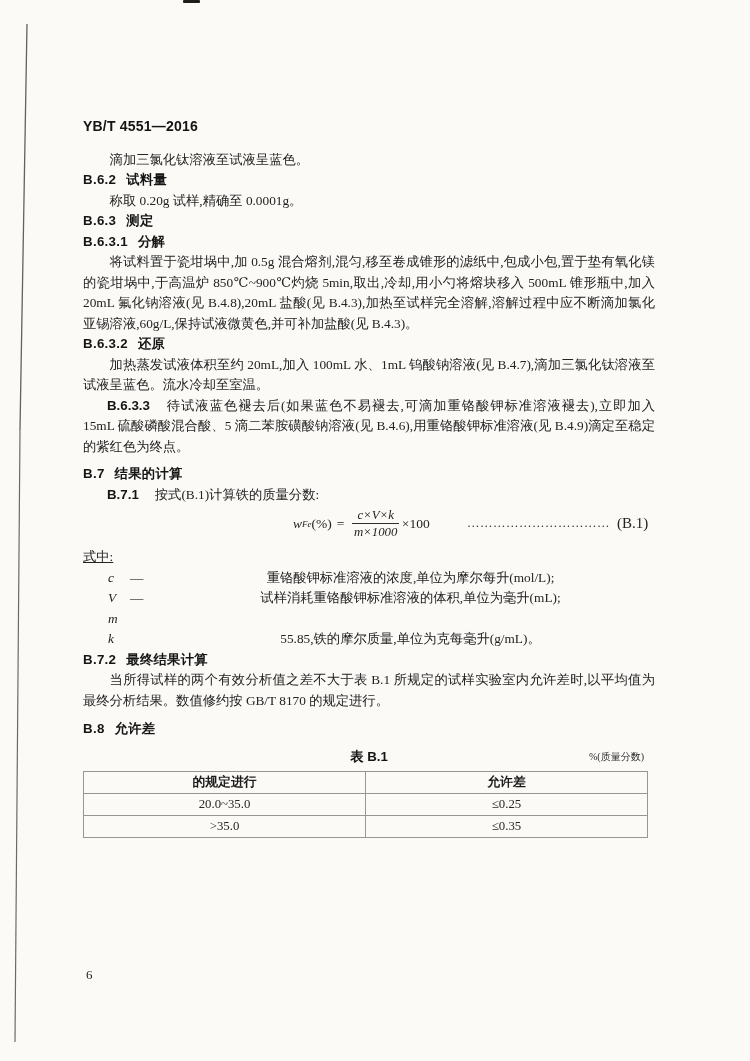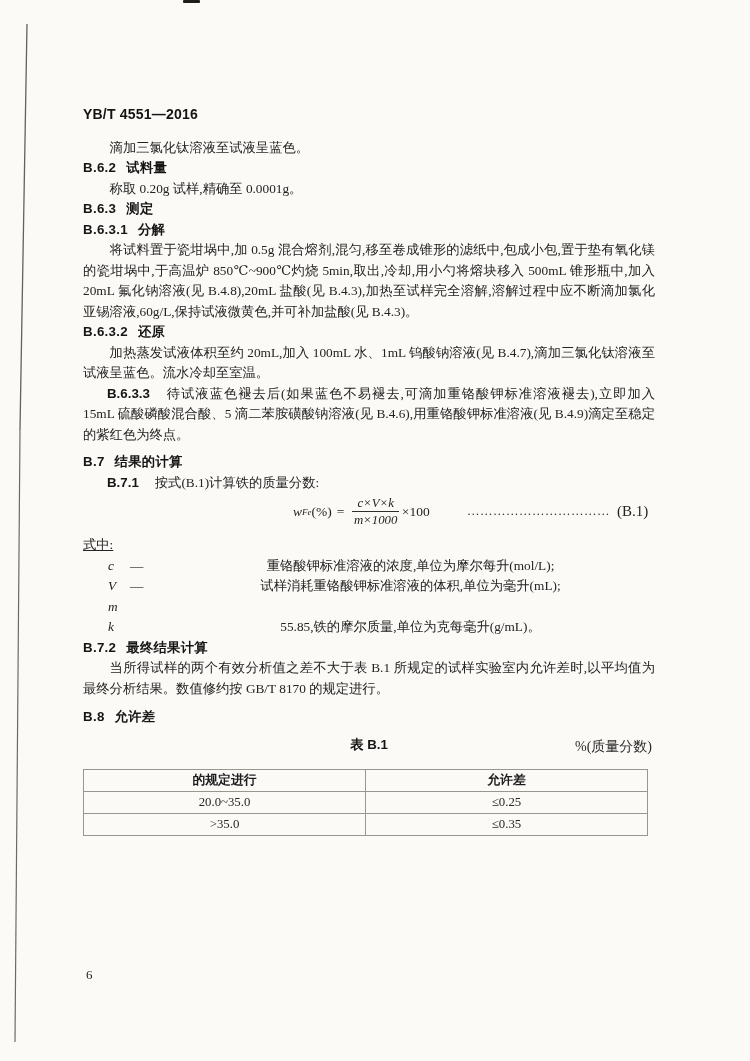--- a/index.html
+++ b/index.html
@@ -14,21 +14,21 @@
   }
   
   .scan-svg{position:absolute;left:0;top:0;width:750px;height:1061px;pointer-events:none;}
   .scan-speck{position:absolute;left:183px;top:0;width:17px;height:3px;background:#1d1d1d;border-radius:1px;}
 
   .content{position:absolute;left:83px;top:104px;width:572px;}
 
   .doc-num{
     font-family:"Liberation Sans","DejaVu Sans",sans-serif;
     font-weight:700;font-size:14px;line-height:20.5px;
-    letter-spacing:.2px;color:#141414;margin:0 0 13px 0;
+    letter-spacing:.2px;color:#141414;margin:12px 0 13px 0;
   }
   p.body{font-size:13.3px;line-height:20.5px;margin:0;text-align:justify;color:#232323;}
   p.indent{text-indent:2em;}
   .h{
     font-family:"Liberation Sans","DejaVu Sans",sans-serif;
     font-weight:700;font-size:13.3px;line-height:20.5px;
     color:#151515;margin:0;letter-spacing:.3px;
   }
   .h .num{margin-right:10px;}
   .gap-top-7{margin-top:7px;}
@@ -59,27 +59,27 @@
   .eq-label{position:absolute;left:534px;top:10px;font-size:15px;}
 
   
   .where{margin-left:23px;text-decoration:underline;}
   .term{display:flex;font-size:13.3px;line-height:20.5px;}
   .term .sym{width:22px;margin-left:25px;font-style:italic;}
   .term .dash{width:36px;}
   .term .desc{flex:1;text-align:center;}
 
   
-  .caption-row{position:relative;height:18px;margin:8px 0 15px 0;}
+  .caption-row{position:relative;height:18px;margin:8px 0 5px 0;}
   .caption{
     position:absolute;left:0;right:0;text-align:center;
     font-family:"Liberation Sans","DejaVu Sans",sans-serif;
     font-weight:700;font-size:13.3px;color:#151515;
   }
-  .unit-note{position:absolute;right:3px;top:2px;font-size:14px;color:#2a2a2a;}
+  .unit-note{position:absolute;right:11px;top:2px;font-size:10px;color:#2a2a2a;}
   table.b1{
     width:565px;border-collapse:collapse;table-layout:fixed;
     font-size:12.8px;color:#262626;
   }
   table.b1{border:1.5px solid #3a3a3a;}
   table.b1 td,table.b1 th{
     border:1px solid #979790;
     height:21px;text-align:center;vertical-align:middle;padding:0;
     font-weight:normal;
   }

